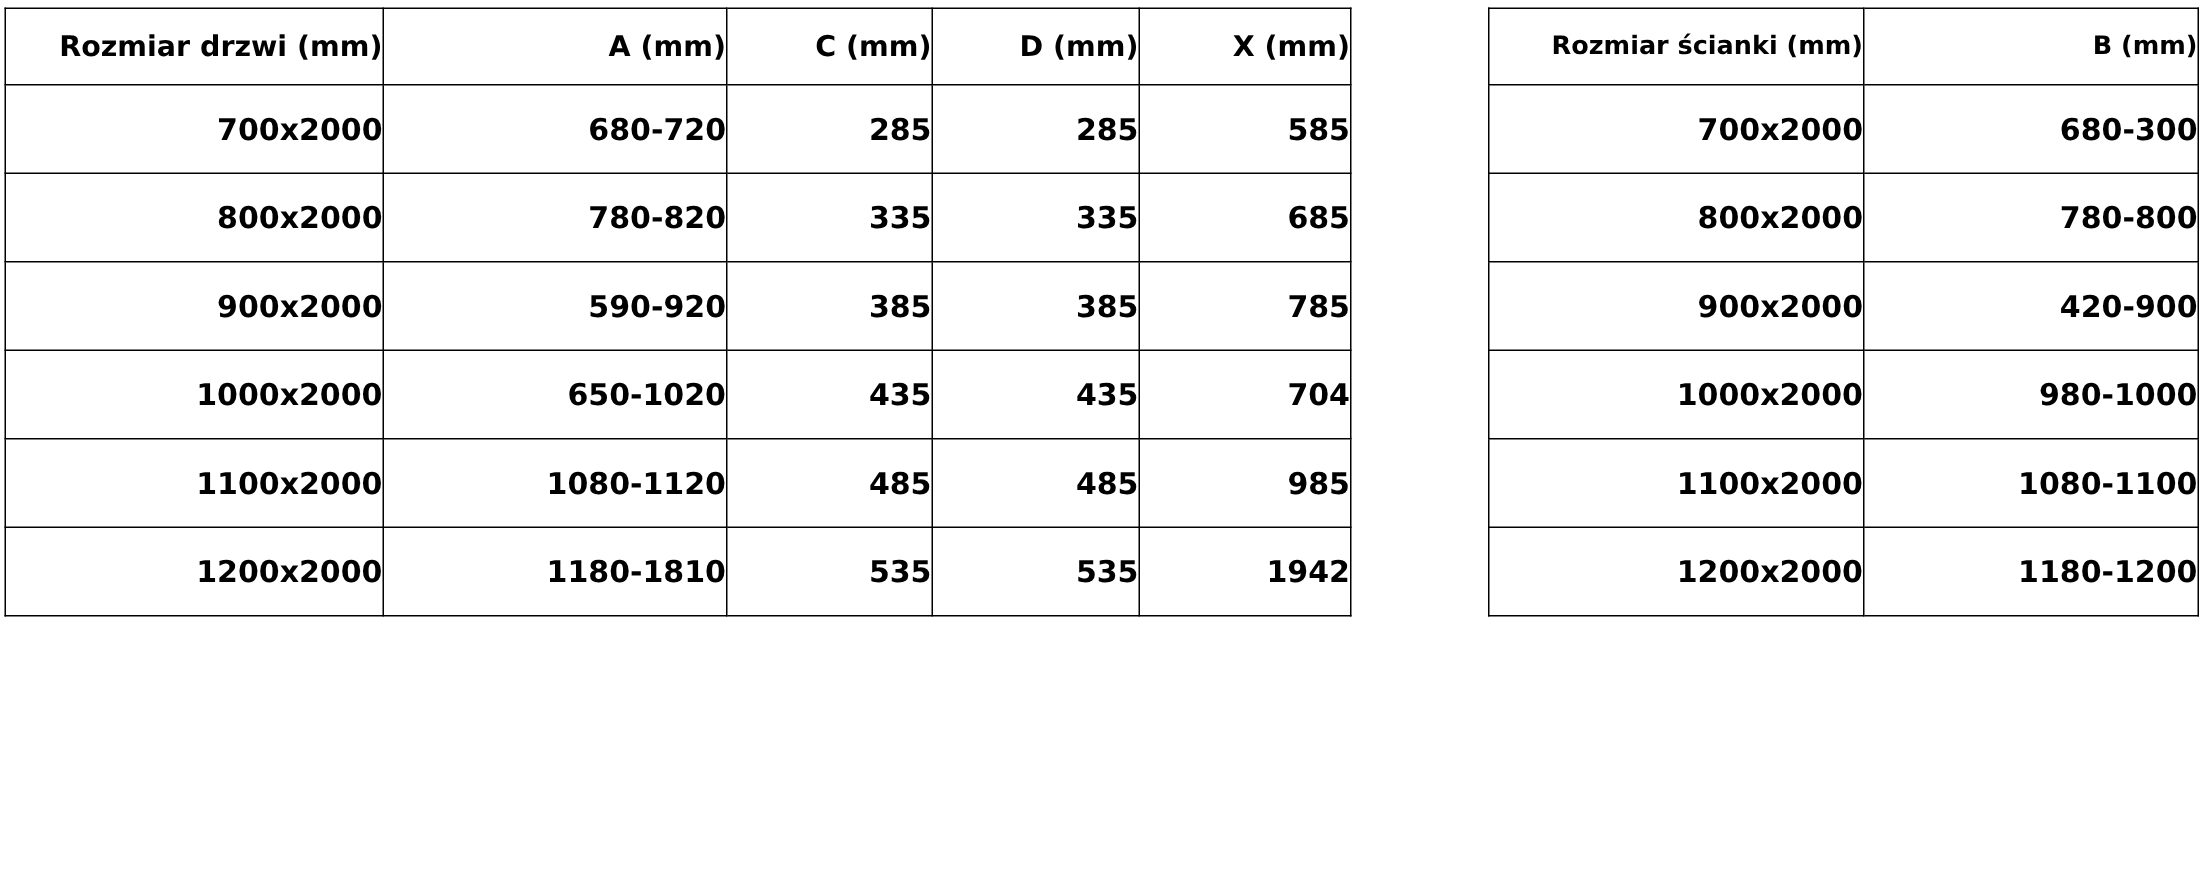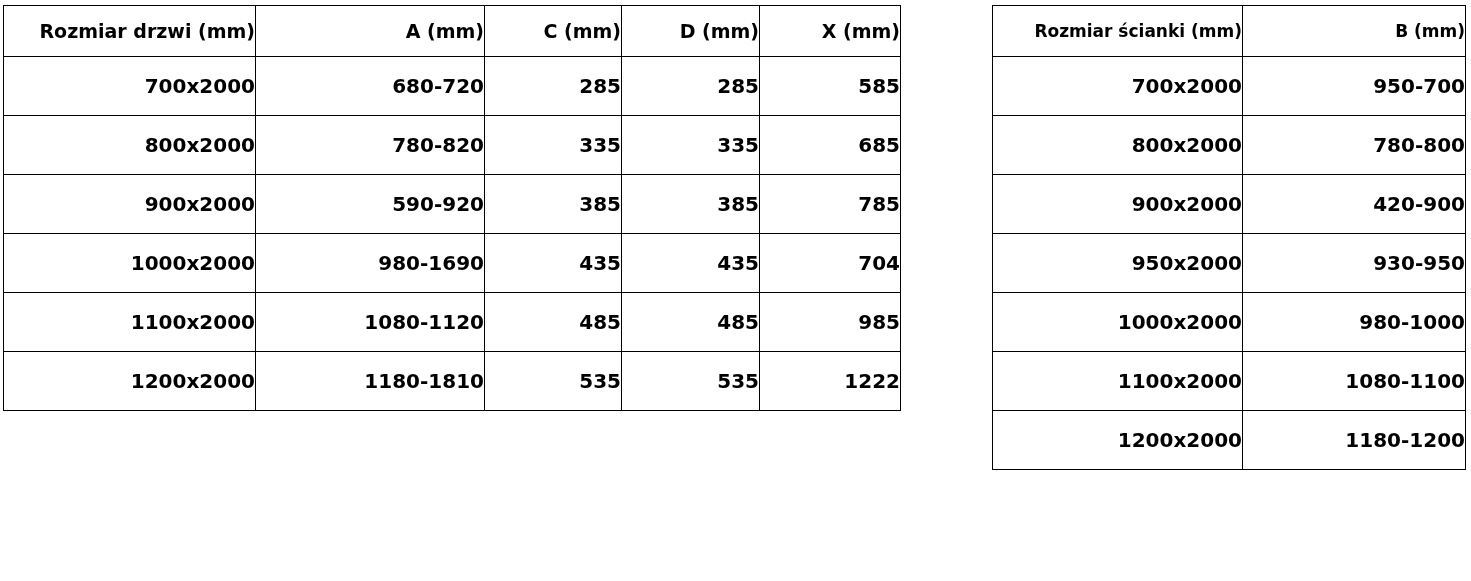--- a/index.html
+++ b/index.html
@@ -111,69 +111,65 @@
       </tr>
       <tr>
         <td>900x2000</td>
         <td>590-920</td>
         <td>385</td>
         <td>385</td>
         <td>785</td>
       </tr>
       <tr>
         <td>1000x2000</td>
-        <td>980-1690</td>
+        <td>650-1020</td>
         <td>435</td>
         <td>435</td>
         <td>704</td>
       </tr>
       <tr>
         <td>1100x2000</td>
         <td>1080-1120</td>
         <td>485</td>
         <td>485</td>
         <td>985</td>
       </tr>
       <tr>
         <td>1200x2000</td>
         <td>1180-1810</td>
         <td>535</td>
         <td>535</td>
-        <td>1222</td>
+        <td>1942</td>
       </tr>
     </tbody>
   </table>
 
   <table id="wall-table">
     <colgroup>
       <col class="w0">
         <col class="w1">
     </colgroup>
     <thead>
       <tr>
         <th>Rozmiar ścianki (mm)</th>
         <th>B (mm)</th>
       </tr>
     </thead>
     <tbody>
       <tr>
         <td>700x2000</td>
-        <td>950-700</td>
+        <td>680-300</td>
       </tr>
       <tr>
         <td>800x2000</td>
         <td>780-800</td>
       </tr>
       <tr>
         <td>900x2000</td>
         <td>420-900</td>
-      </tr>
-      <tr>
-        <td>950x2000</td>
-        <td>930-950</td>
       </tr>
       <tr>
         <td>1000x2000</td>
         <td>980-1000</td>
       </tr>
       <tr>
         <td>1100x2000</td>
         <td>1080-1100</td>
       </tr>
       <tr>

